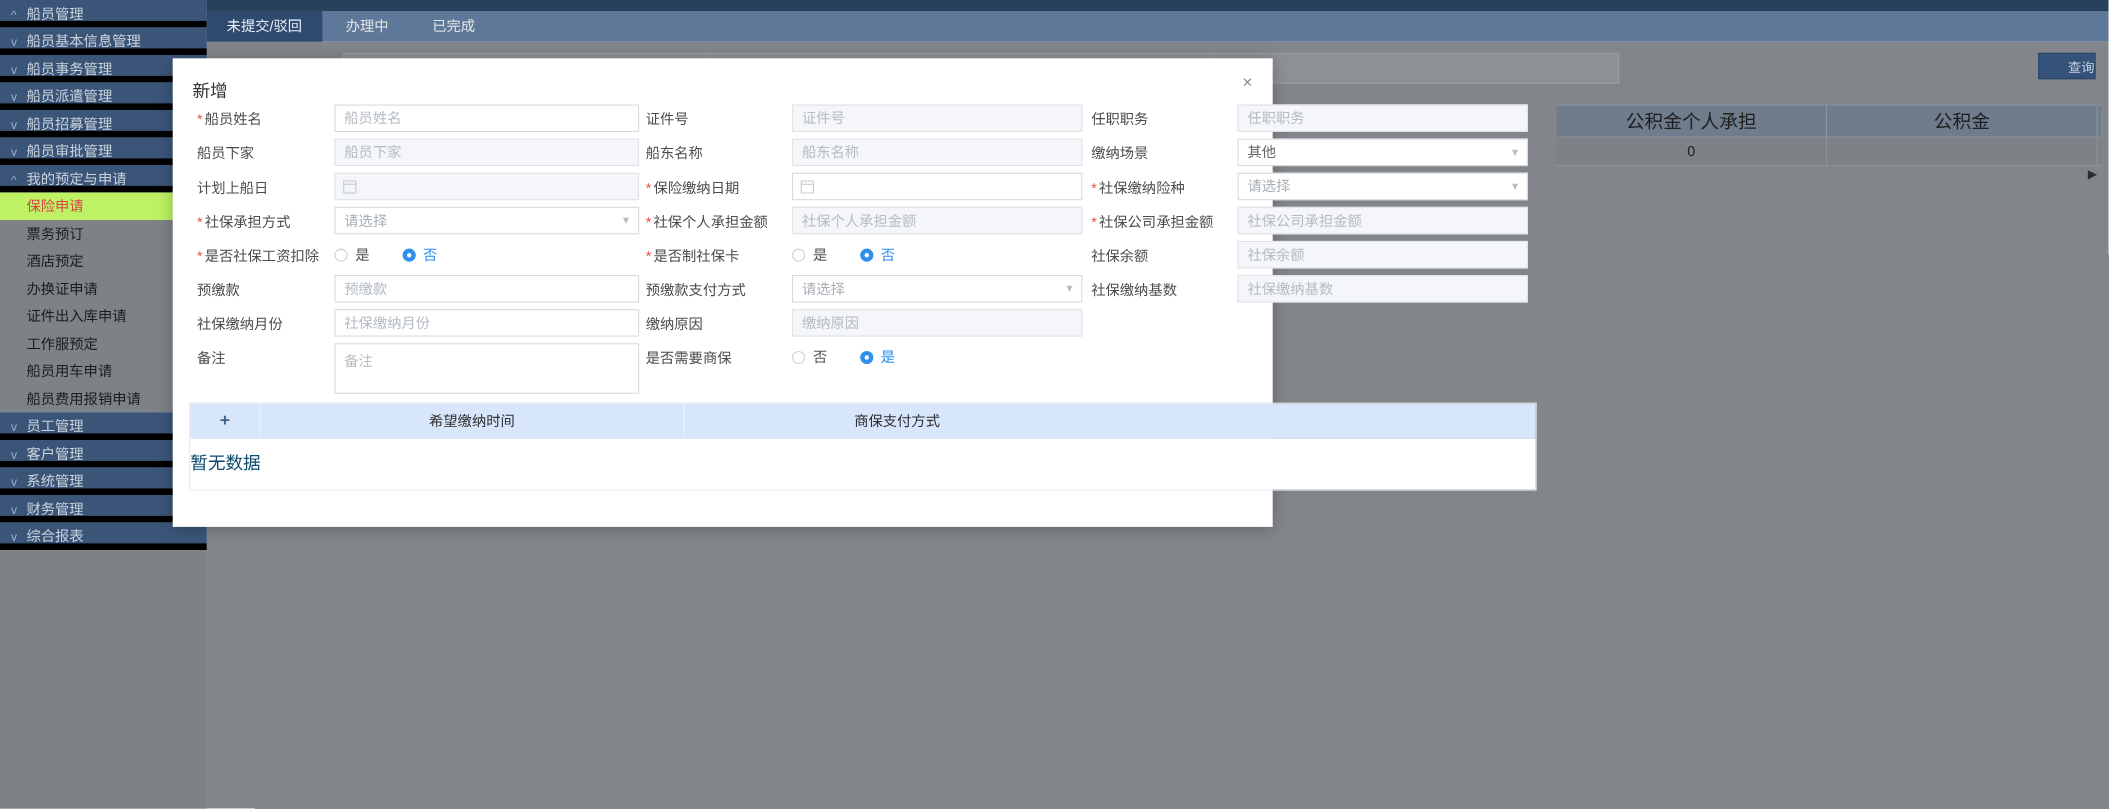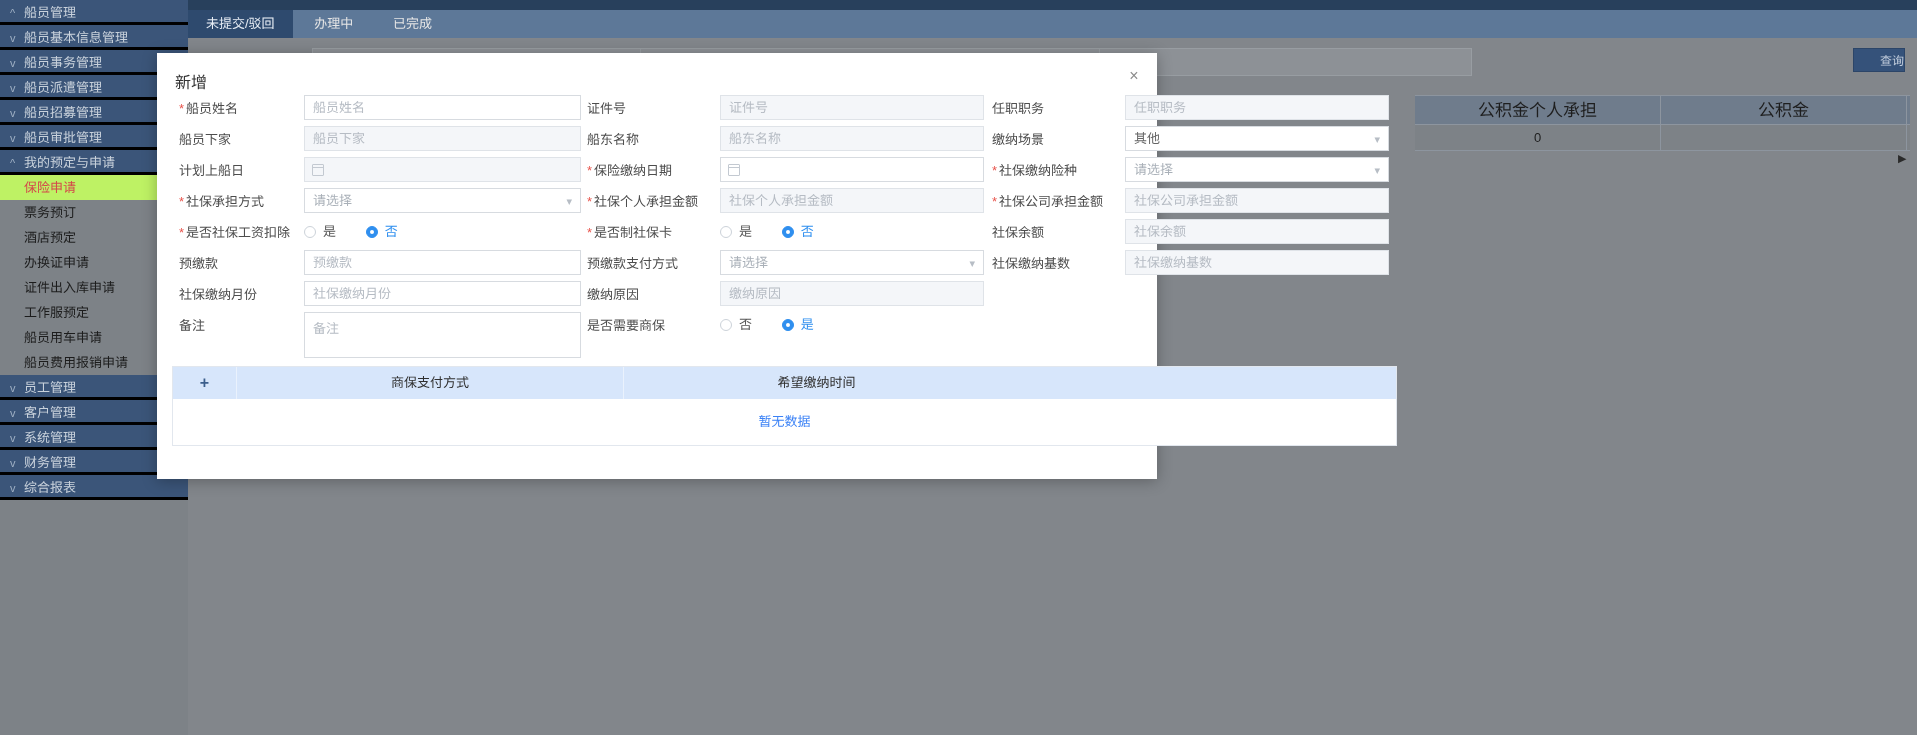--- a/index.html
+++ b/index.html
@@ -25,21 +25,21 @@
   
   .sidebar {
     position: absolute; left: 0; top: 0; width: 188px; height: 735px;
     background: #7d8287;
   }
   .side-item {
     height: 25px; line-height: 25px;
     padding-left: 10px;
     color: #c9d2dc;
     font-size: 13px;
-    border-bottom: 3px solid #000000;
+    border-bottom: 6px solid #000000;
     background: #3b5579;
     white-space: nowrap;
     overflow: hidden;
   }
   .side-item .caret { display: inline-block; width: 14px; color: #9fb0c4; font-size: 11px; }
   .side-item.sub {
     background: #7d8287;
     color: #1c1c1c;
     padding-left: 24px;
     border-bottom: none;
@@ -193,22 +193,22 @@
   }
   .thead { display: flex; background: #d7e6fb; height: 32px; }
   .th {
     height: 32px; line-height: 32px; text-align: center;
     font-size: 13px; color: #2f2f2f; border-right: 1px solid #eaf2fd;
   }
   .th:last-child { border-right: none; }
   .th.plus { width: 64px; color: #3c5f8c; font-size: 16px; font-weight: bold; }
   .tbody { height: 46px; background: #fff; }
   .empty {
-    height: 46px; line-height: 46px; text-align: center;
-    color: #3b82f6; font-size: 13px;
+    height: 46px; line-height: 46px; text-align: left;
+    color: #0c4a6e; font-size: 16px;
   }
 
   .footer {
     position: absolute; left: 0; bottom: 0; width: 1255px; height: 47px;
     border-top: 1px solid #eceff3; text-align: center;
   }
   .btn {
     display: inline-block; height: 26px; line-height: 26px;
     padding: 0 16px; margin: 10px 5px 0 5px;
     background: linear-gradient(#5b8cc4, #3a6ca6);
@@ -479,22 +479,22 @@
             </div>
           </div>
         </div>
       </div>
 
     </div>
 
     <div class="tbl">
       <div class="thead">
         <div class="th plus">+</div>
+        <div class="th" style="width:385px">希望缴纳时间</div>
         <div class="th" style="width:387px">商保支付方式</div>
-        <div class="th" style="width:385px">希望缴纳时间</div>
       </div>
       <div class="tbody">
         <div class="empty">暂无数据</div>
       </div>
     </div>
 
   </div>
 
 </div>
 

